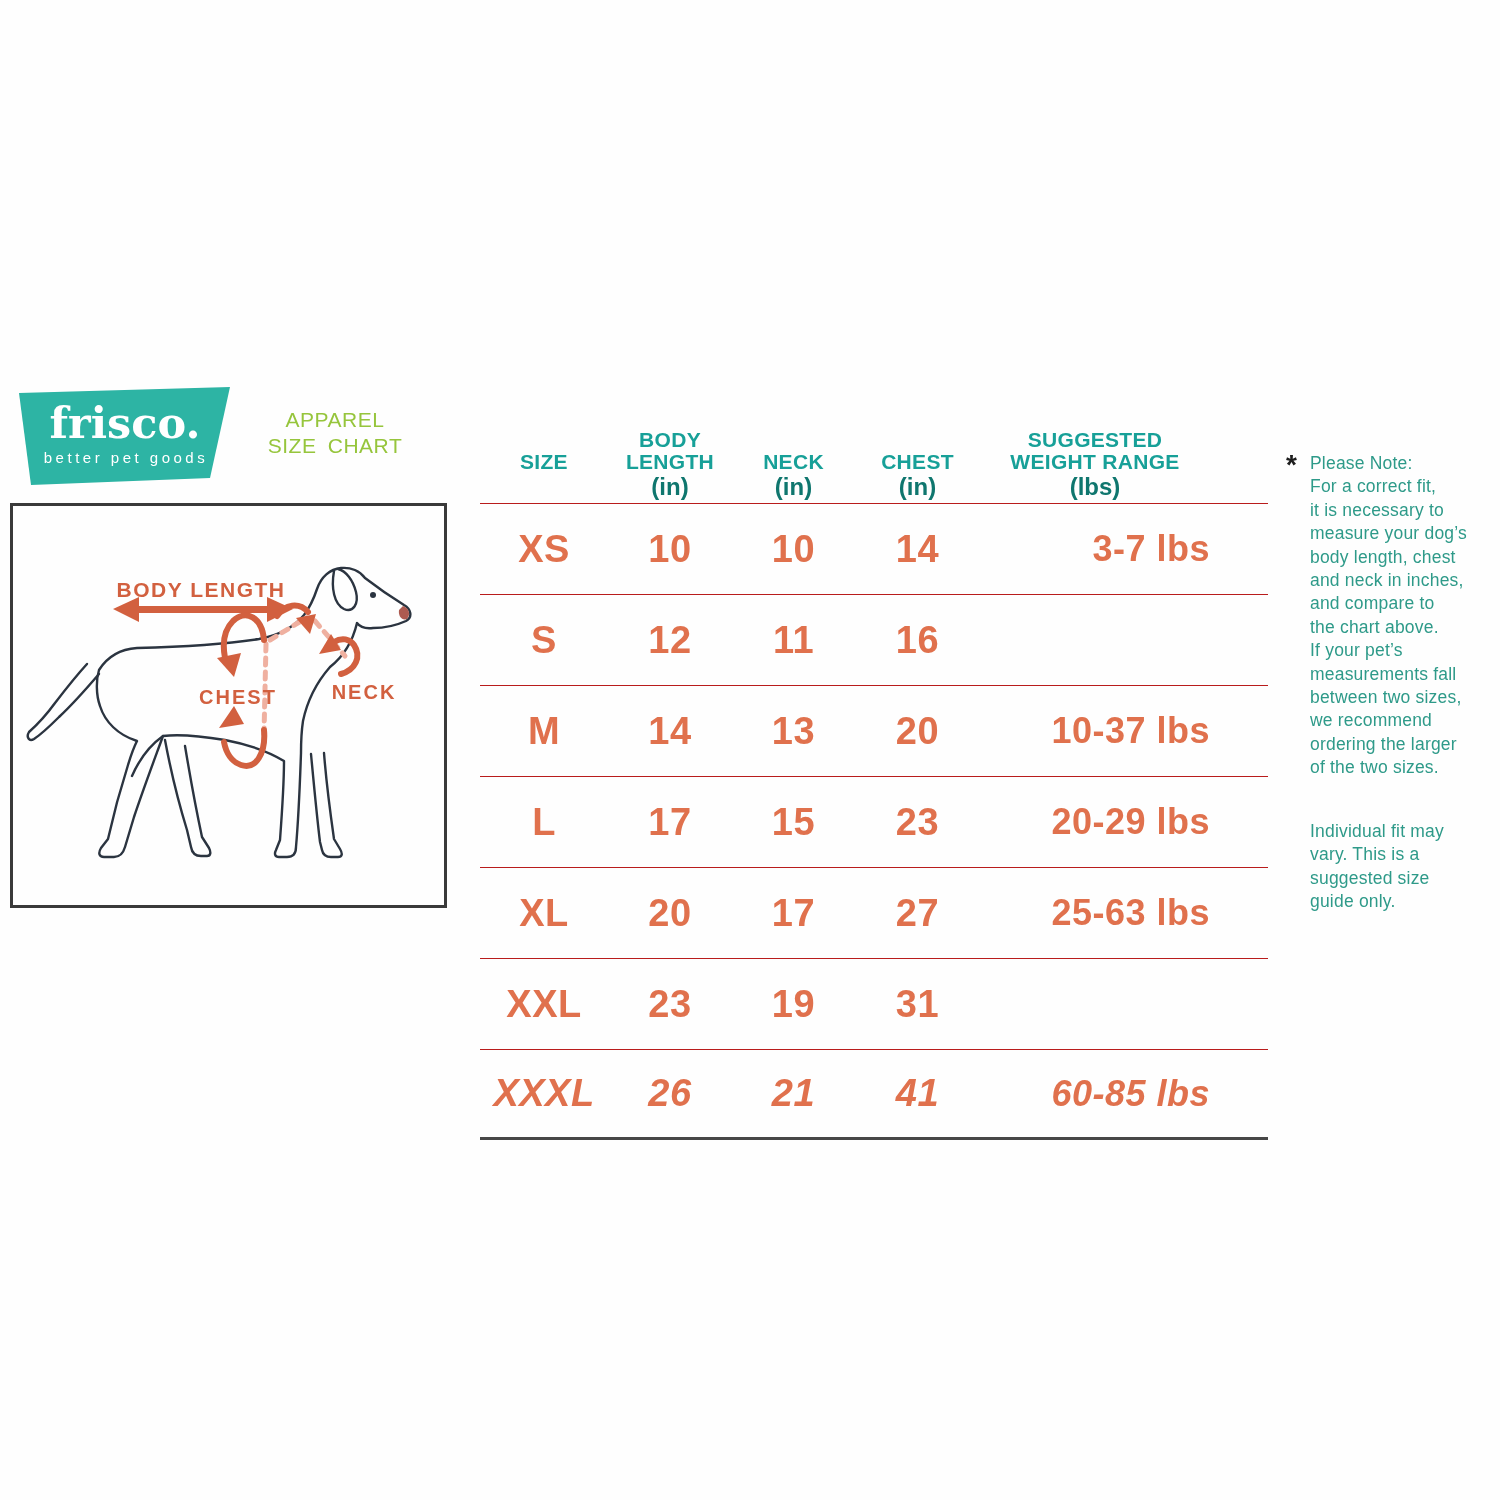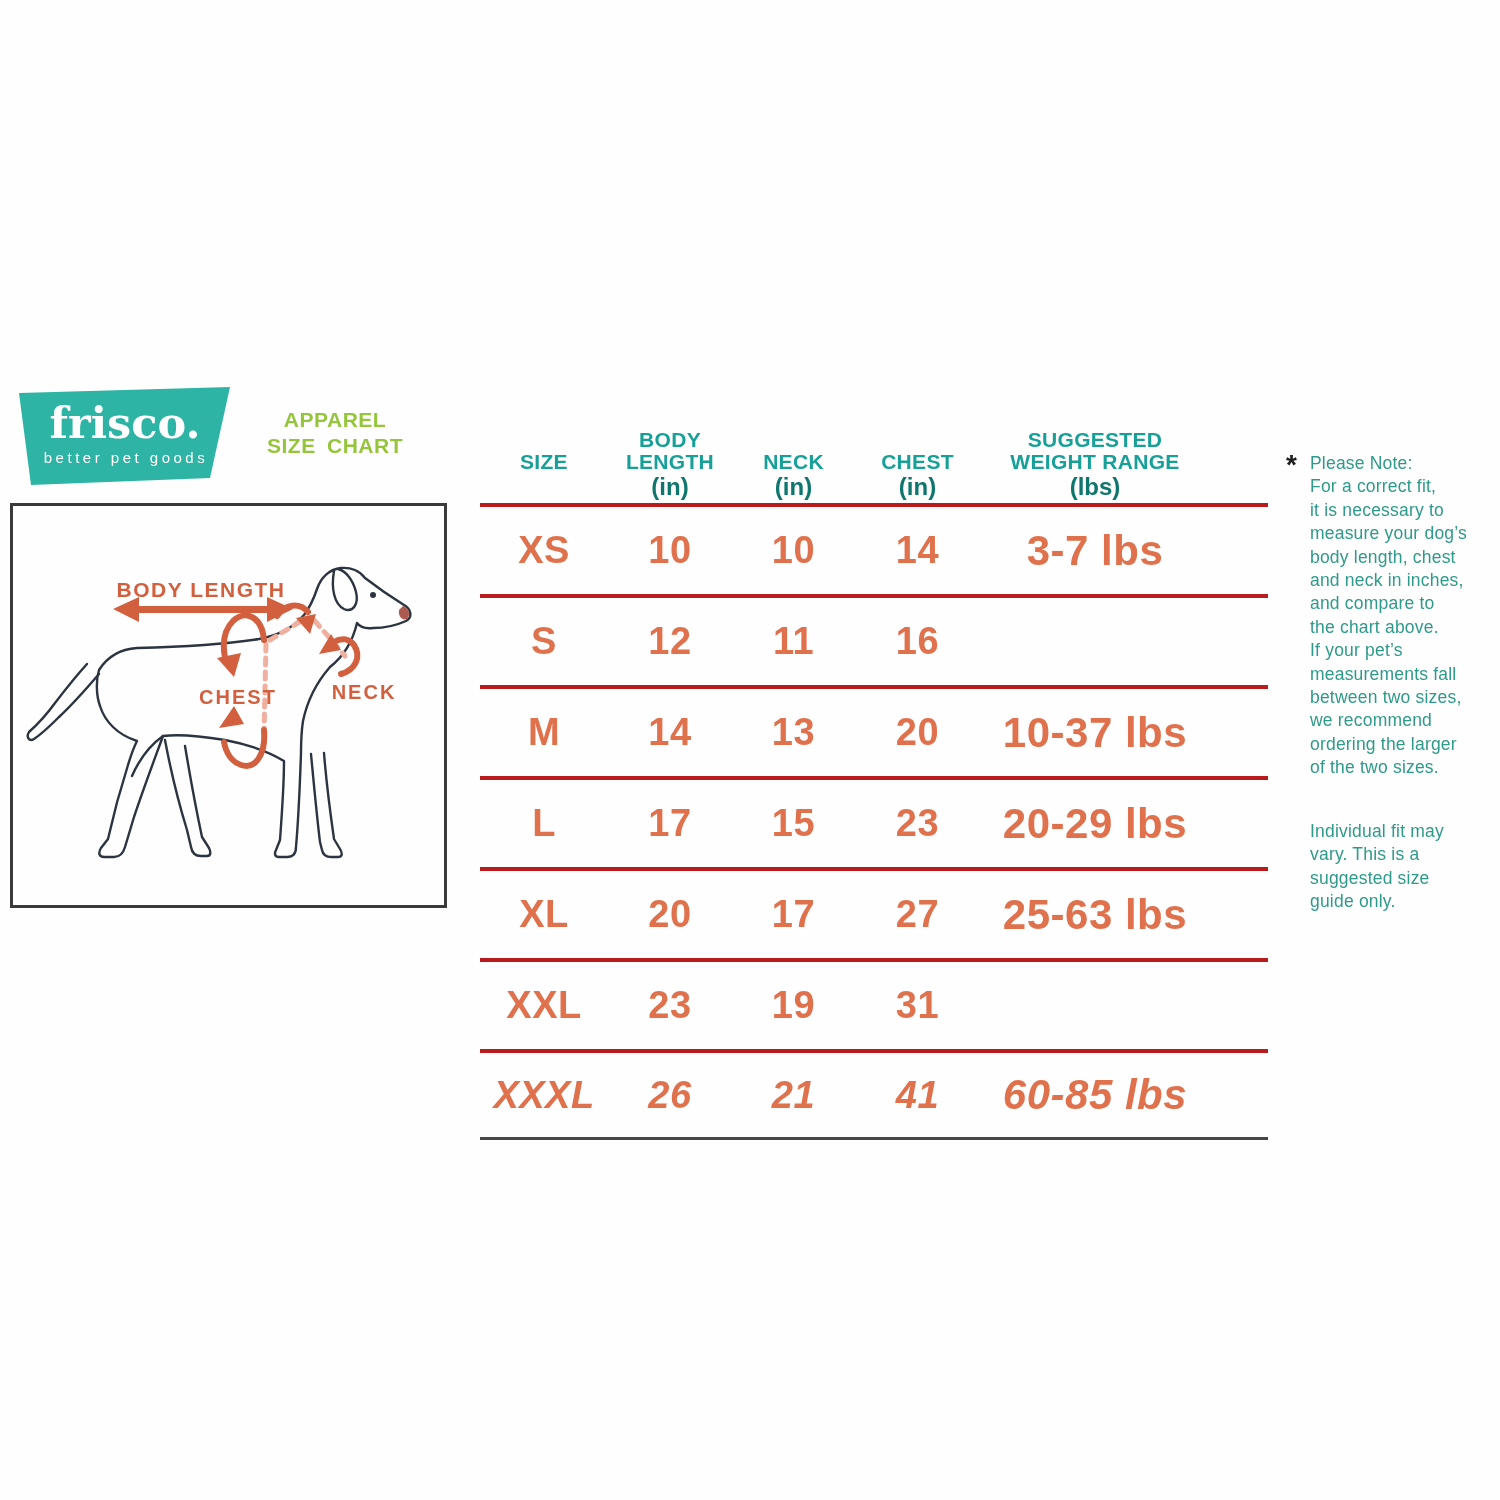--- a/index.html
+++ b/index.html
@@ -7,43 +7,43 @@
     position:relative;width:1500px;height:1500px;background:#fefefe;overflow:hidden;
     font-family:"Liberation Sans",sans-serif;
   }
   
   .logo{position:absolute;left:12px;top:384px;width:228px;height:104px;}
   .logo-name{font-family:"DejaVu Serif",serif;font-weight:bold;font-size:43px;fill:#ffffff;}
   .logo-tag{font-family:"Liberation Sans",sans-serif;font-size:15px;letter-spacing:3.5px;fill:#ffffff;}
   
   .title{
     position:absolute;left:250px;top:407px;width:170px;text-align:center;
-    color:#96c53c;font-weight:bold;font-size:21px;line-height:26px;letter-spacing:.5px;word-spacing:5px;
+    color:#96c53c;font-weight:normal;font-size:21px;line-height:26px;letter-spacing:.5px;word-spacing:5px;
   }
   
   .dogbox{
     position:absolute;left:10px;top:503px;width:437px;height:405px;
     border:3px solid #3a3a3a;background:#fefefe;box-sizing:border-box;
   }
   .dogbox svg{position:absolute;left:0;top:0;}
   .anno-label{font-family:"Liberation Sans",sans-serif;font-weight:bold;fill:#d2603f;}
   
   .sizetable{position:absolute;left:480px;top:400px;width:788px;}
   .thead,.trow{display:grid;grid-template-columns:128px 124px 123px 125px 230px 58px;}
   .th{display:flex;flex-direction:column;justify-content:flex-end;align-items:center;text-align:center;height:103px;box-sizing:border-box;}
   .hl{font-weight:bold;font-size:21px;line-height:22px;color:#17a098;letter-spacing:.3px;}
   .c1 .hl{max-width:112px;}
   .c4 .hl{max-width:190px;}
   .hu{font-size:24px;line-height:28px;height:30px;color:#0f766e;font-weight:700;}
-  .trow{height:91px;align-items:center;border-top:4px solid #b91c1c;box-sizing:border-box;}
+  .trow{height:91px;align-items:center;border-top:1px solid #b91c1c;box-sizing:border-box;}
   .trow.last{border-bottom:3px solid #474747;font-style:italic;}
   .td{
     text-align:center;color:#e0714d;font-weight:bold;font-size:38px;letter-spacing:.5px;
   }
-  .td.wt{font-size:42px;}
+  .td.wt{font-size:36px;text-align:right;}
   
   .notes{position:absolute;left:1310px;top:452px;width:200px;}
   .ast{
     position:absolute;left:-24px;top:-3px;font-size:28px;font-weight:bold;color:#1d1d1d;
   }
   .note-p{
     margin:0;white-space:pre-line;color:#2e9a89;font-size:17.5px;line-height:23.4px;letter-spacing:.2px;
   }
   .note-p.second{margin-top:40px;}
 </style>

